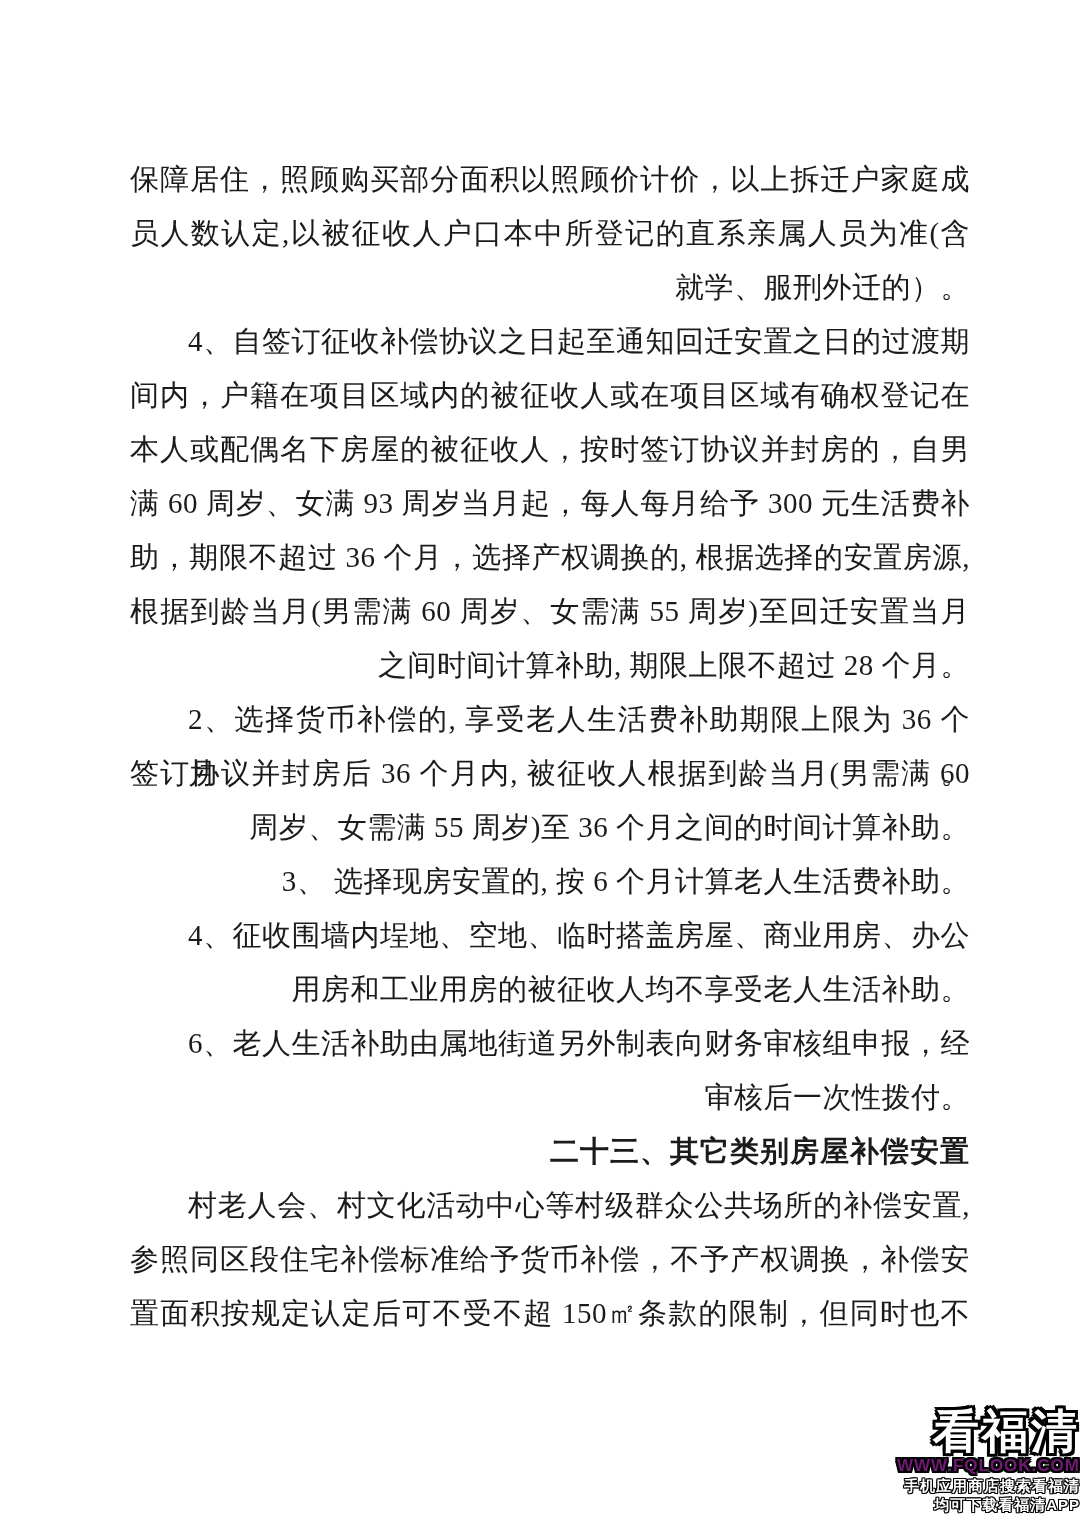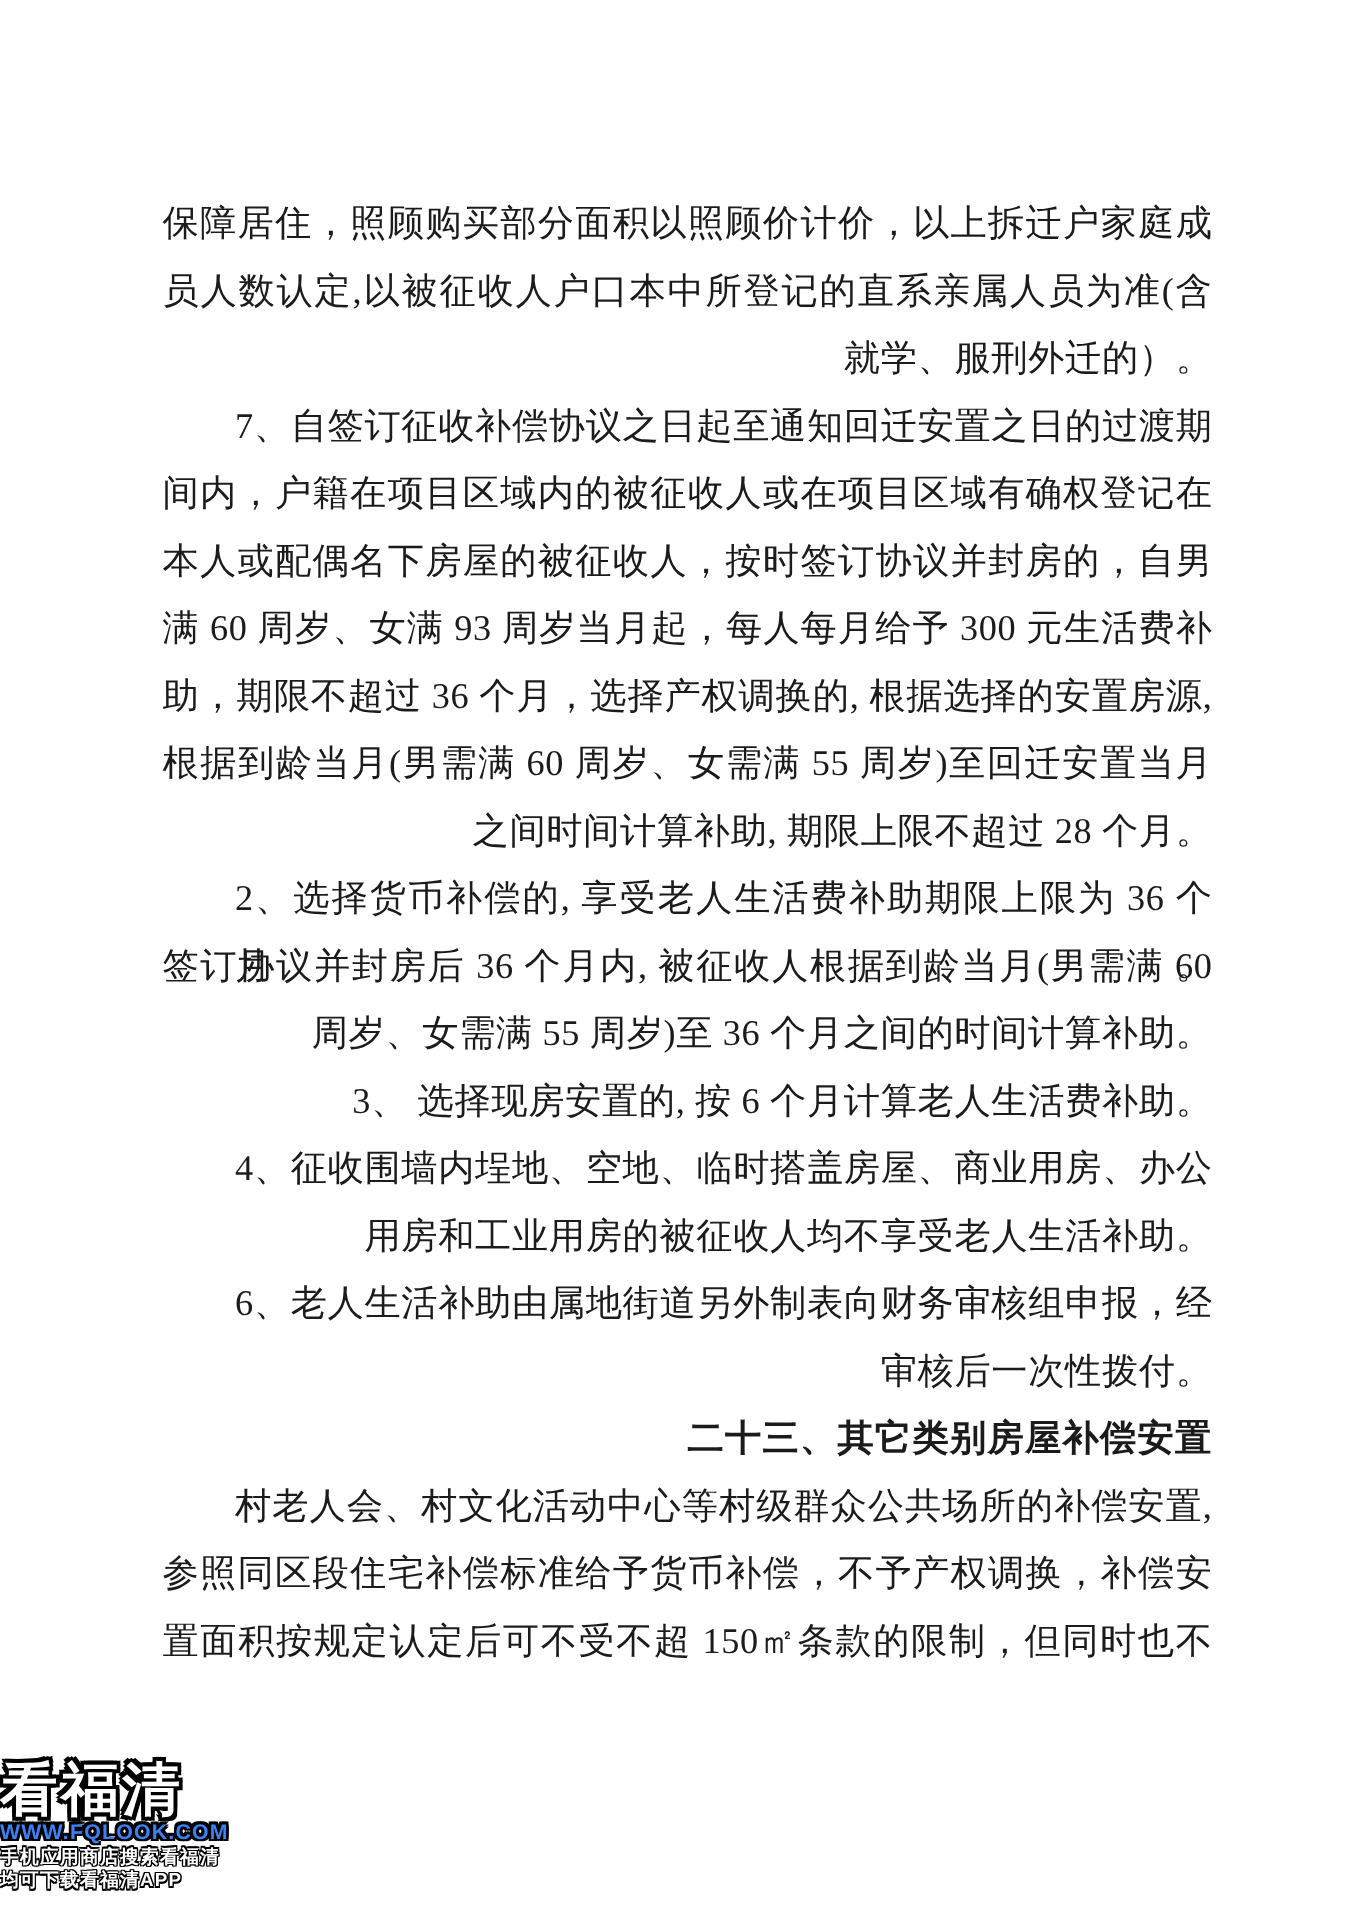--- a/index.html
+++ b/index.html
@@ -39,41 +39,41 @@
   .line.heading {
     font-weight: bold;
     font-family: "Liberation Sans", "DejaVu Sans", sans-serif;
     letter-spacing: 1px;
   }
   .watermark {
     position: absolute;
     left: 0;
     right: 0;
     top: 1406px;
-    text-align: left;
+    text-align: right;
     font-family: "Liberation Sans", "DejaVu Sans", sans-serif;
     pointer-events: none;
   }
   .wm-title {
     font-size: 46px;
     font-weight: bold;
     line-height: 50px;
     color: #ffffff;
     letter-spacing: 3px;
     text-shadow:
       -3px -3px 0 #000, 3px -3px 0 #000, -3px 3px 0 #000, 3px 3px 0 #000,
       -3px 0 0 #000, 3px 0 0 #000, 0 -3px 0 #000, 0 3px 0 #000,
       -2px -2px 0 #000, 2px -2px 0 #000, -2px 2px 0 #000, 2px 2px 0 #000;
   }
   .wm-url {
     font-size: 17px;
     font-weight: bold;
     line-height: 18px;
     margin-top: 1px;
-    color: #3b82f6;
+    color: #701a75;
     letter-spacing: 1px;
     text-shadow:
       -2px -2px 0 #000, 2px -2px 0 #000, -2px 2px 0 #000, 2px 2px 0 #000,
       -2px 0 0 #000, 2px 0 0 #000, 0 -2px 0 #000, 0 2px 0 #000;
   }
   .wm-note {
     font-size: 15px;
     font-weight: bold;
     line-height: 17px;
     margin-top: 2px;
@@ -87,21 +87,21 @@
 </head>
 <body>
 
 <div class="page">
 
   <div class="doc">
 
   <div class="line body j">保障居住，照顾购买部分面积以照顾价计价，以上拆迁户家庭成</div>
       <div class="line body j">员人数认定,以被征收人户口本中所登记的直系亲属人员为准(含</div>
       <div class="line body">就学、服刑外迁的）。</div>
-      <div class="line body j ind">7、自签订征收补偿协议之日起至通知回迁安置之日的过渡期</div>
+      <div class="line body j ind">4、自签订征收补偿协议之日起至通知回迁安置之日的过渡期</div>
       <div class="line body j">间内，户籍在项目区域内的被征收人或在项目区域有确权登记在</div>
       <div class="line body j">本人或配偶名下房屋的被征收人，按时签订协议并封房的，自男</div>
       <div class="line body j">满 60 周岁、女满 93 周岁当月起，每人每月给予 300 元生活费补</div>
       <div class="line body j">助，期限不超过 36 个月，选择产权调换的, 根据选择的安置房源,</div>
       <div class="line body j">根据到龄当月(男需满 60 周岁、女需满 55 周岁)至回迁安置当月</div>
       <div class="line body">之间时间计算补助, 期限上限不超过 28 个月。</div>
       <div class="line body j ind">2、选择货币补偿的, 享受老人生活费补助期限上限为 36 个月。</div>
       <div class="line body j">签订协议并封房后 36 个月内, 被征收人根据到龄当月(男需满 60</div>
       <div class="line body">周岁、女需满 55 周岁)至 36 个月之间的时间计算补助。</div>
       <div class="line body ind">3、 选择现房安置的, 按 6 个月计算老人生活费补助。</div>

